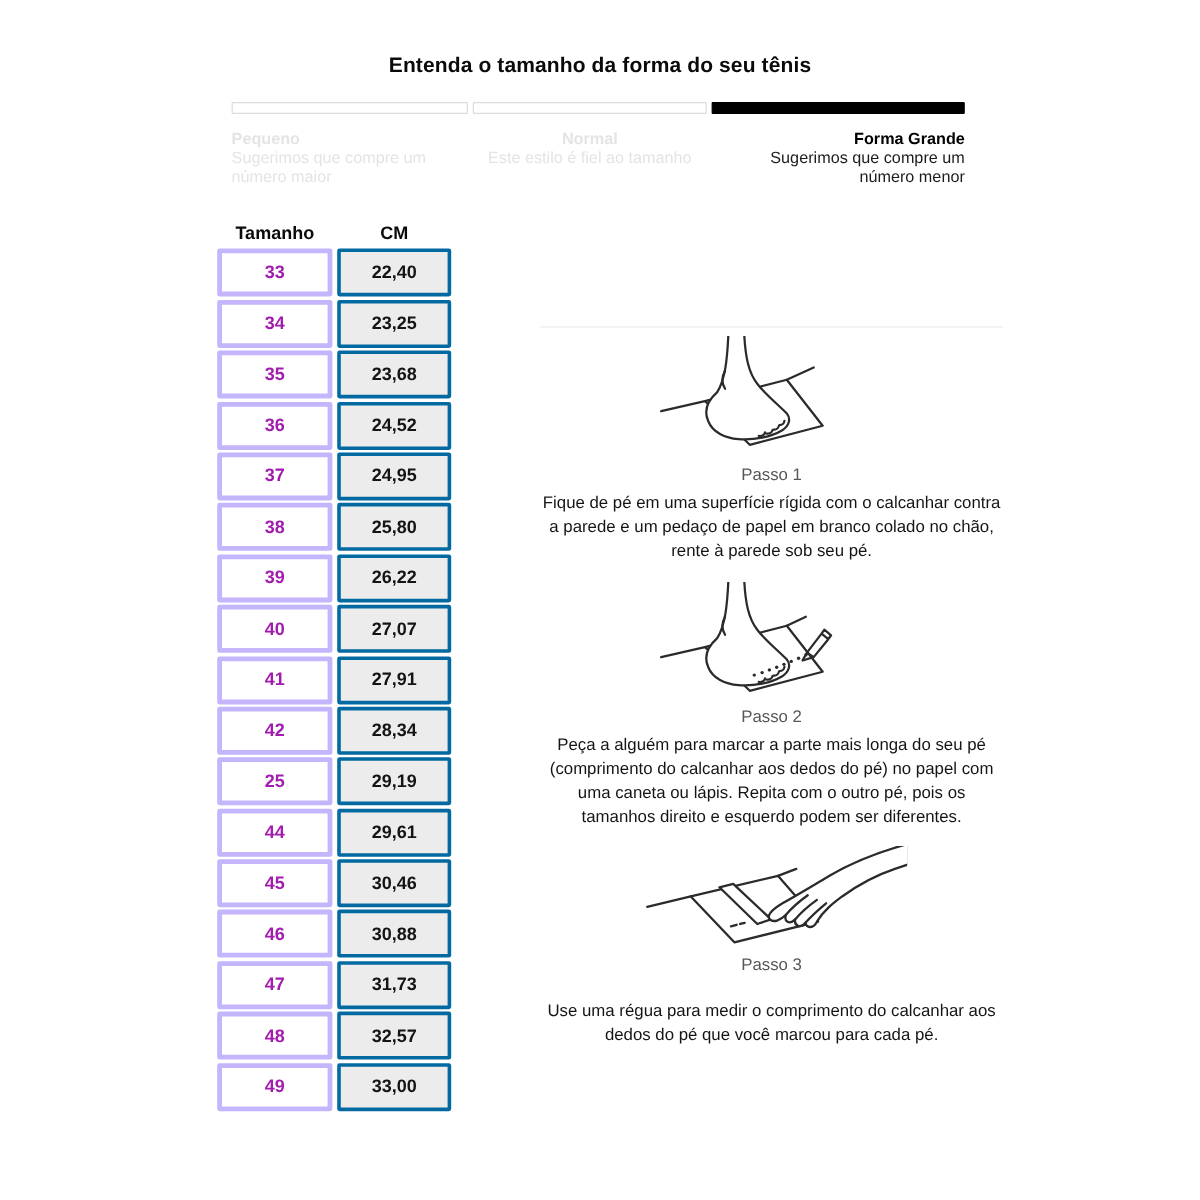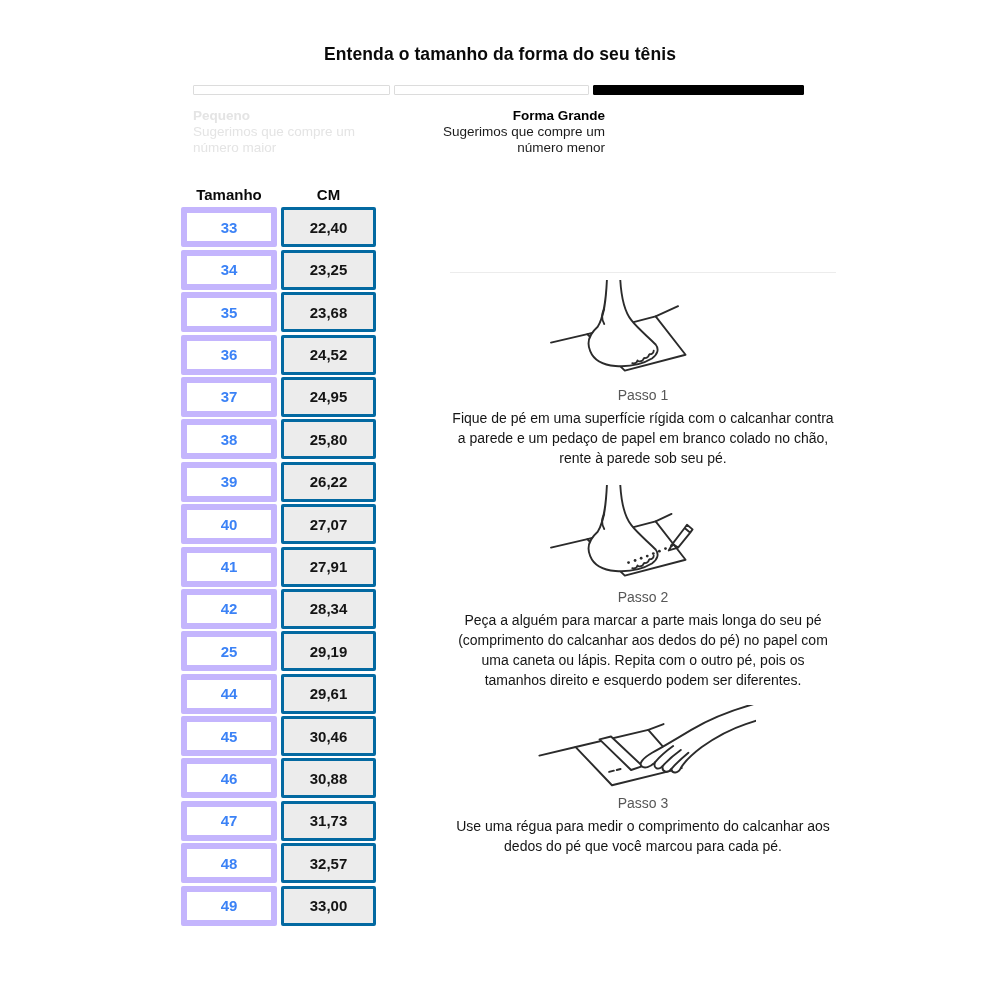--- a/index.html
+++ b/index.html
@@ -23,21 +23,21 @@
   .fit-label-block.b2{width:211px;text-align:right;}
   .fit-label-block .lbl{font-weight:bold;}
   .fit-label-block.inactive .lbl,.fit-label-block.inactive .desc{color:#e4e4e4;}
   .fit-label-block.active .lbl{color:#000;}
   .fit-label-block.active .desc{color:#1c1c1c;}
 
   
   .size-table{position:absolute;left:181px;top:184px;display:grid;grid-template-columns:96px 95px;column-gap:4px;row-gap:2.4px;}
   .size-table .th{height:20px;display:flex;align-items:center;justify-content:center;font-weight:bold;font-size:15px;color:#0a0a0a;margin-bottom:1px;}
   .cell{height:40px;display:flex;align-items:center;justify-content:center;font-weight:bold;font-size:15px;border-radius:2px;box-sizing:border-box;}
-  .cell.size{background:#fff;border:6px solid #c4b5fd;color:#3b82f6;}
+  .cell.size{background:#fff;border:4px solid #c4b5fd;color:#a21caf;}
   .cell.cm{background:#ececec;border:3px solid #0369a1;color:#141414;}
 
   
   .guide{position:absolute;left:450px;top:258px;width:386px;display:flex;flex-direction:column;align-items:center;}
   .guide-title{font-size:17px;font-weight:bold;color:#0a0a0a;text-align:center;}
   .guide-divider{width:100%;height:1px;background:#ececec;margin-top:14px;}
   .step-illustration{display:block;}
   .ill{stroke:#2b2b2b;stroke-width:2;fill:none;stroke-linecap:round;stroke-linejoin:round;}
   .ill-fill{stroke:#2b2b2b;stroke-width:2;fill:#fff;stroke-linecap:round;stroke-linejoin:round;}
   .ill-dot{fill:#2b2b2b;stroke:none;}
@@ -45,39 +45,43 @@
   .step-text{font-size:14px;line-height:20px;color:#151515;text-align:center;width:386px;}
 
   .svg1{margin-top:7px;}
   .lab1{margin-top:7px;}
   .txt1{margin-top:5px;}
   .svg2{margin-top:17px;}
   .lab2{margin-top:4px;}
   .txt2{margin-top:5px;}
   .svg3{margin-top:15px;}
   .lab3{margin-top:4px;}
-  .txt3{margin-top:5px;}
+  .txt3{margin-top:21px;}
 </style>
 </head>
 <body>
 
 <div class="page">
 
   <div class="page-title">Entenda o tamanho da forma do seu tênis</div>
 
   <div class="fit-bar">
     <div class="fit-seg s0"></div>
     <div class="fit-seg s1"></div>
     <div class="fit-seg s2"></div>
   </div>
 
   <div class="fit-labels">
     <div class="fit-label-block b0 inactive">
       <div class="lbl">Pequeno</div>
       <div class="desc">Sugerimos que compre um número maior</div>
+    </div>
+    <div class="fit-label-block b1 inactive">
+      <div class="lbl">Normal</div>
+      <div class="desc">Este estilo é fiel ao tamanho</div>
     </div>
     <div class="fit-label-block b2 active">
       <div class="lbl">Forma Grande</div>
       <div class="desc">Sugerimos que compre um número menor</div>
     </div>
   </div>
 
   <div class="size-table">
     <div class="th">Tamanho</div>
     <div class="th">CM</div>

